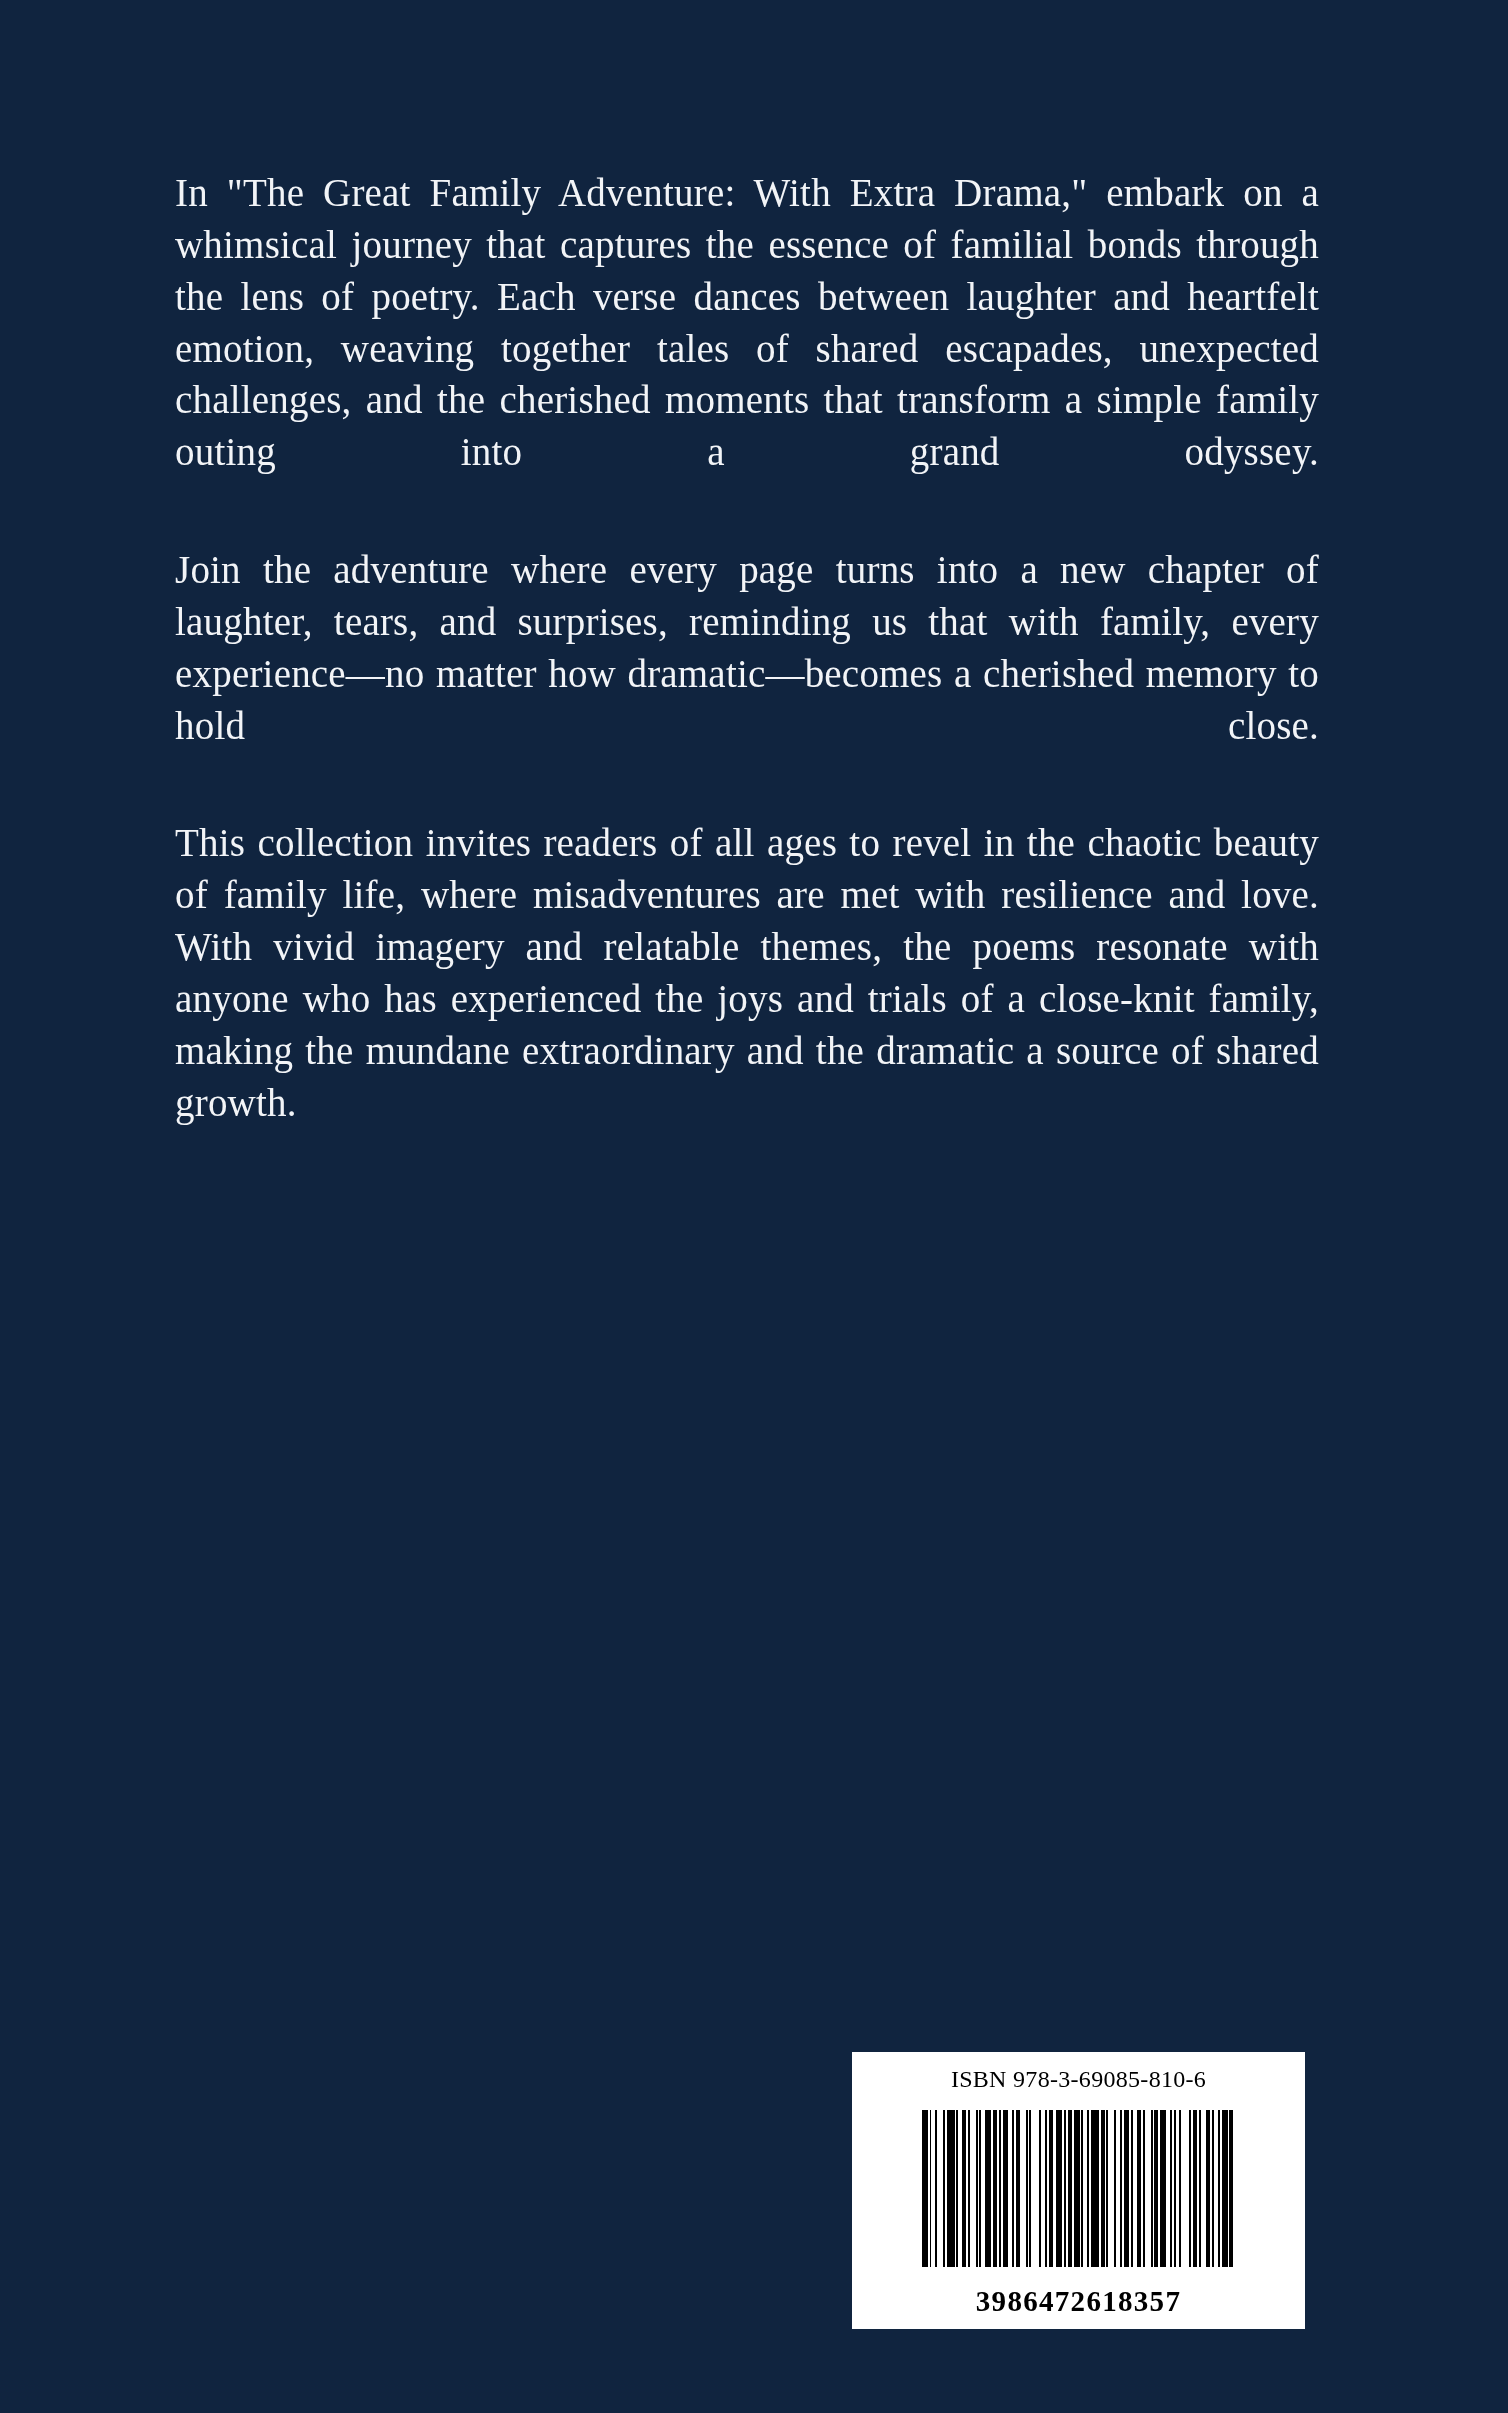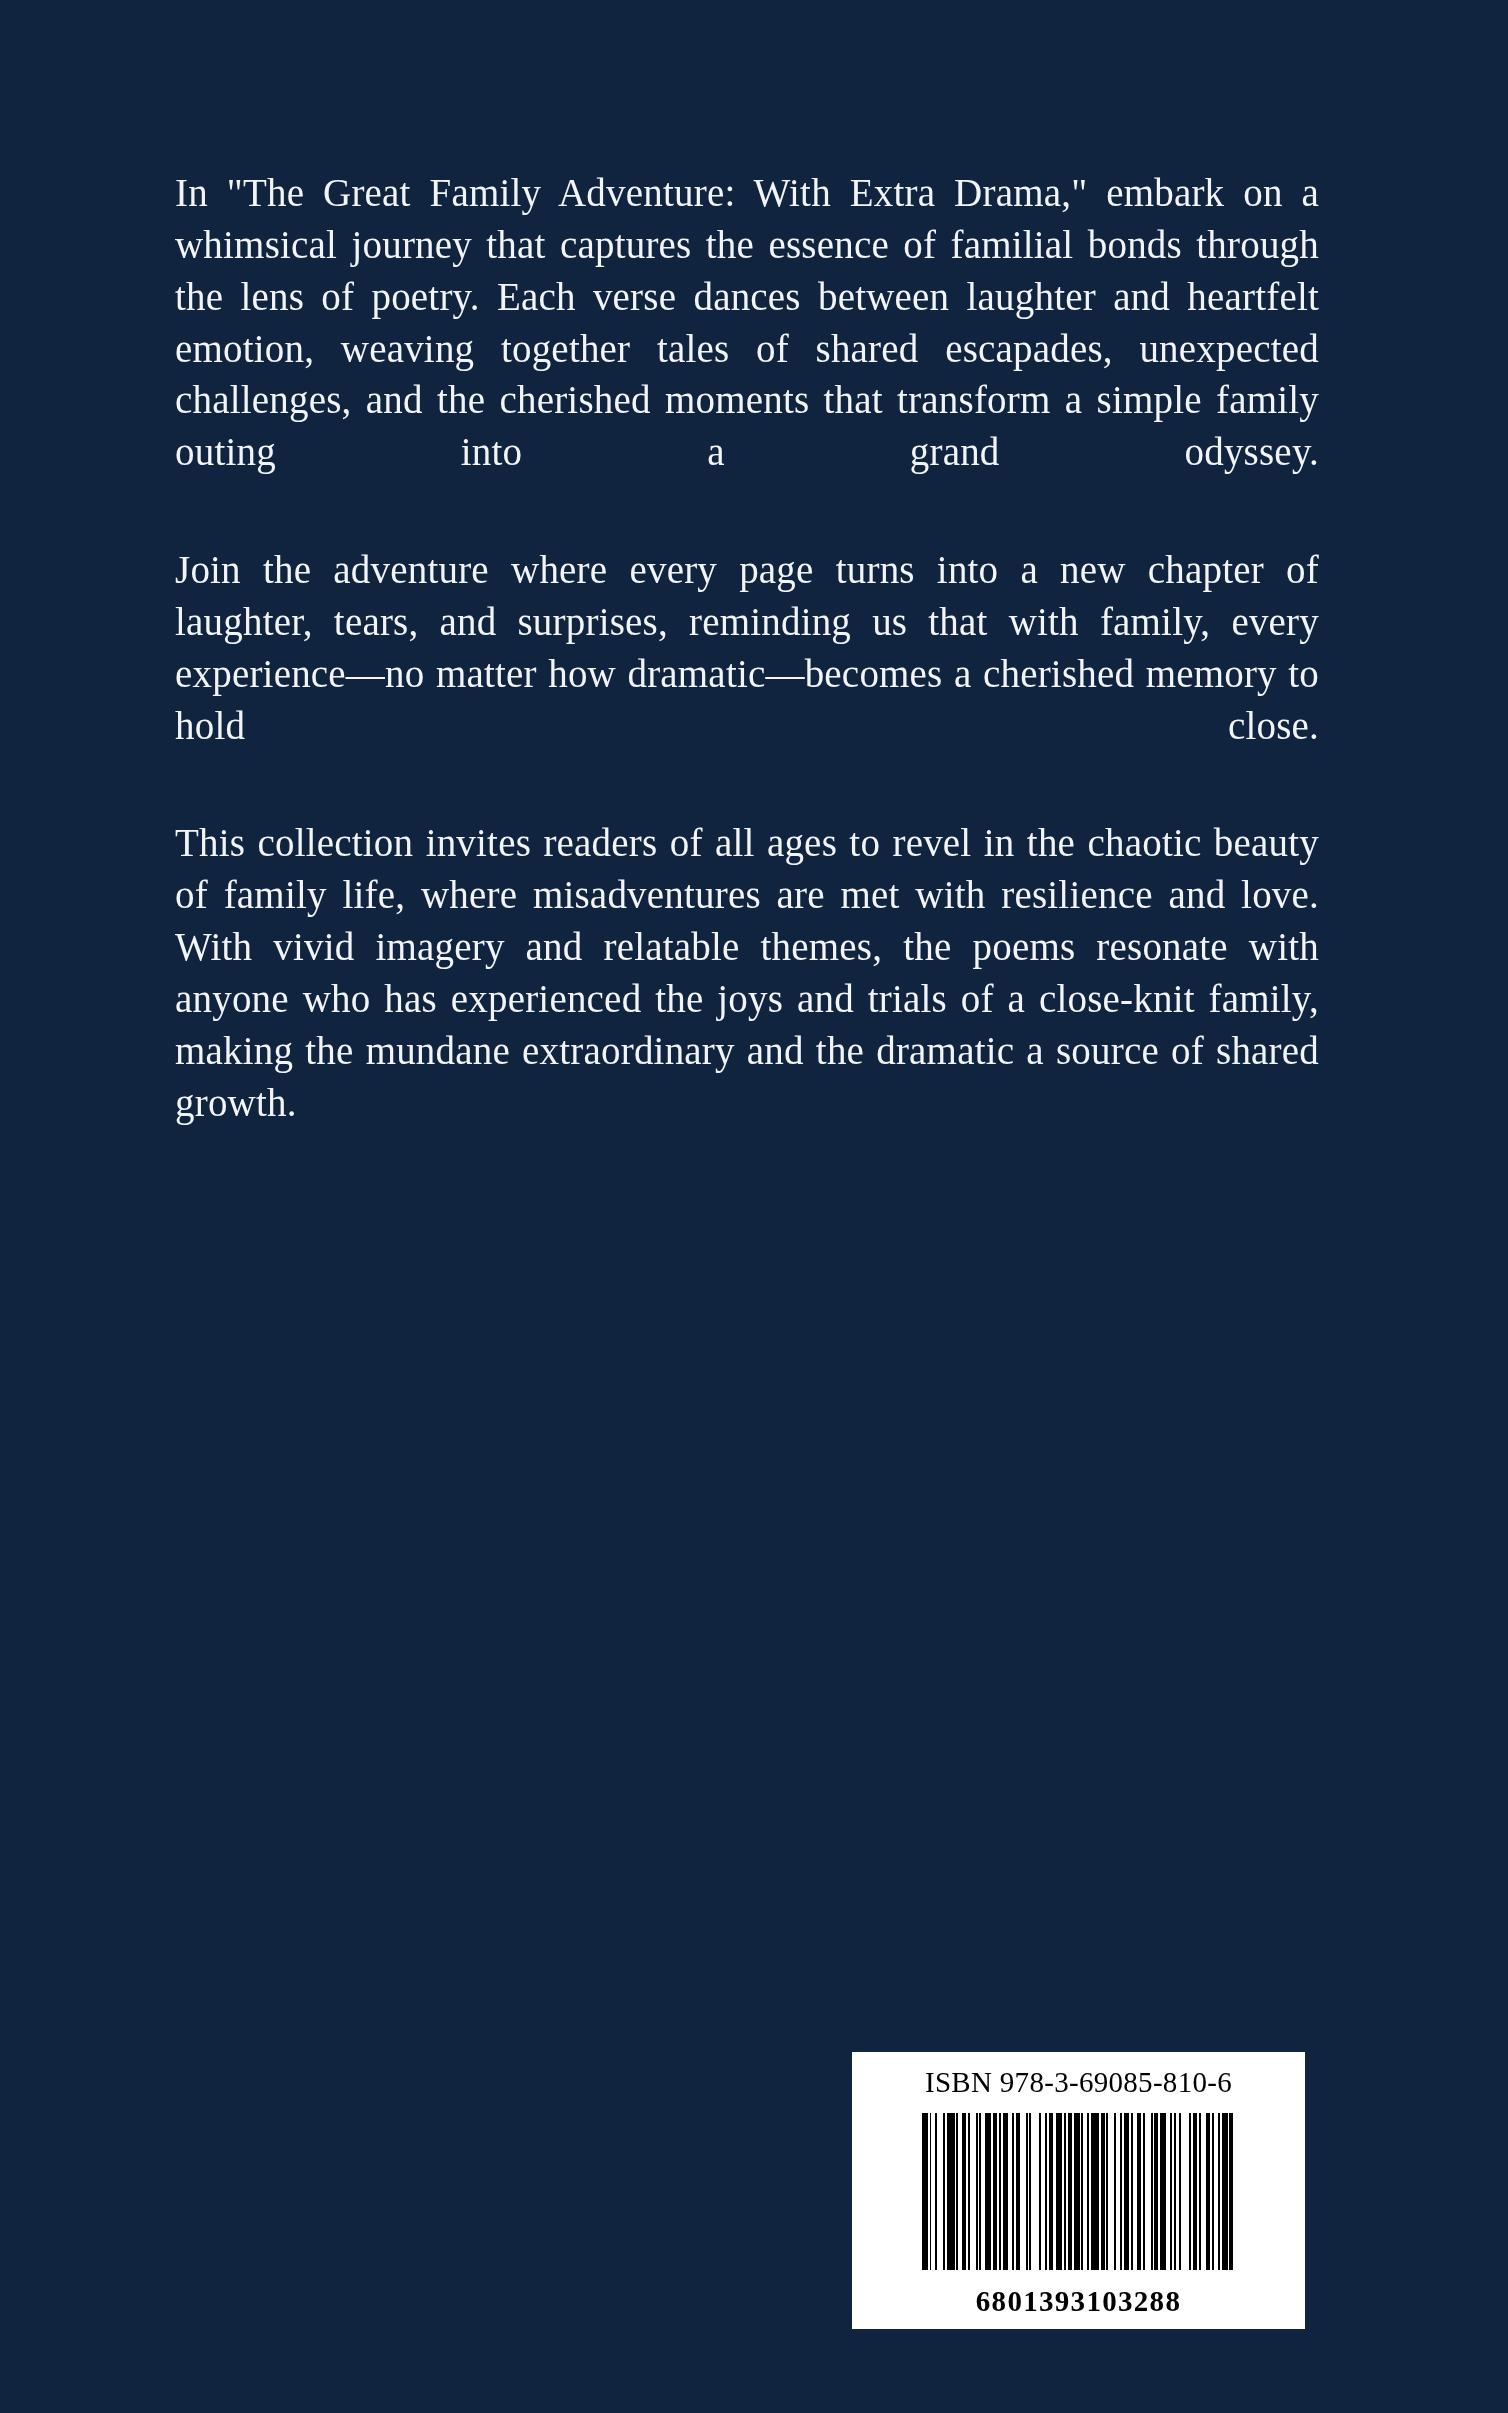--- a/index.html
+++ b/index.html
@@ -58,21 +58,21 @@
     box-sizing: border-box;
     padding: 14px 19px 11.3px 19px;
     display: flex;
     flex-direction: column;
     align-items: center;
     justify-content: space-between;
   }
   .isbn-text {
     color: #000000;
     font-family: "Liberation Serif", serif;
-    font-size: 29px;
+    font-size: 24px;
     letter-spacing: 0.3px;
     white-space: nowrap;
   }
   .barcode {
     display: flex;
     align-items: flex-end;
     height: 157px;
     width: 390px;
     justify-content: center;
     gap: 0;
@@ -199,17 +199,17 @@
         <span style="width: 1.9px; background: transparent; height: 100%;"></span>
         <span style="width: 1.9px; background: rgb(0, 0, 0); height: 100%;"></span>
         <span style="width: 3.9px; background: transparent; height: 100%;"></span>
         <span style="width: 1.9px; background: rgb(0, 0, 0); height: 100%;"></span>
         <span style="width: 1.9px; background: transparent; height: 100%;"></span>
         <span style="width: 5.8px; background: rgb(0, 0, 0); height: 100%;"></span>
         <span style="width: 1.9px; background: transparent; height: 100%;"></span>
         <span style="width: 3.9px; background: rgb(0, 0, 0); height: 100%;"></span>
         <span style="width: 1.9px; background: transparent; height: 100%;"></span>
       </div>
-    <div class="isbn-number">6801393103288</div>
+    <div class="isbn-number">3986472618357</div>
   </div>
 
 </div>
 
 
 </body></html>

